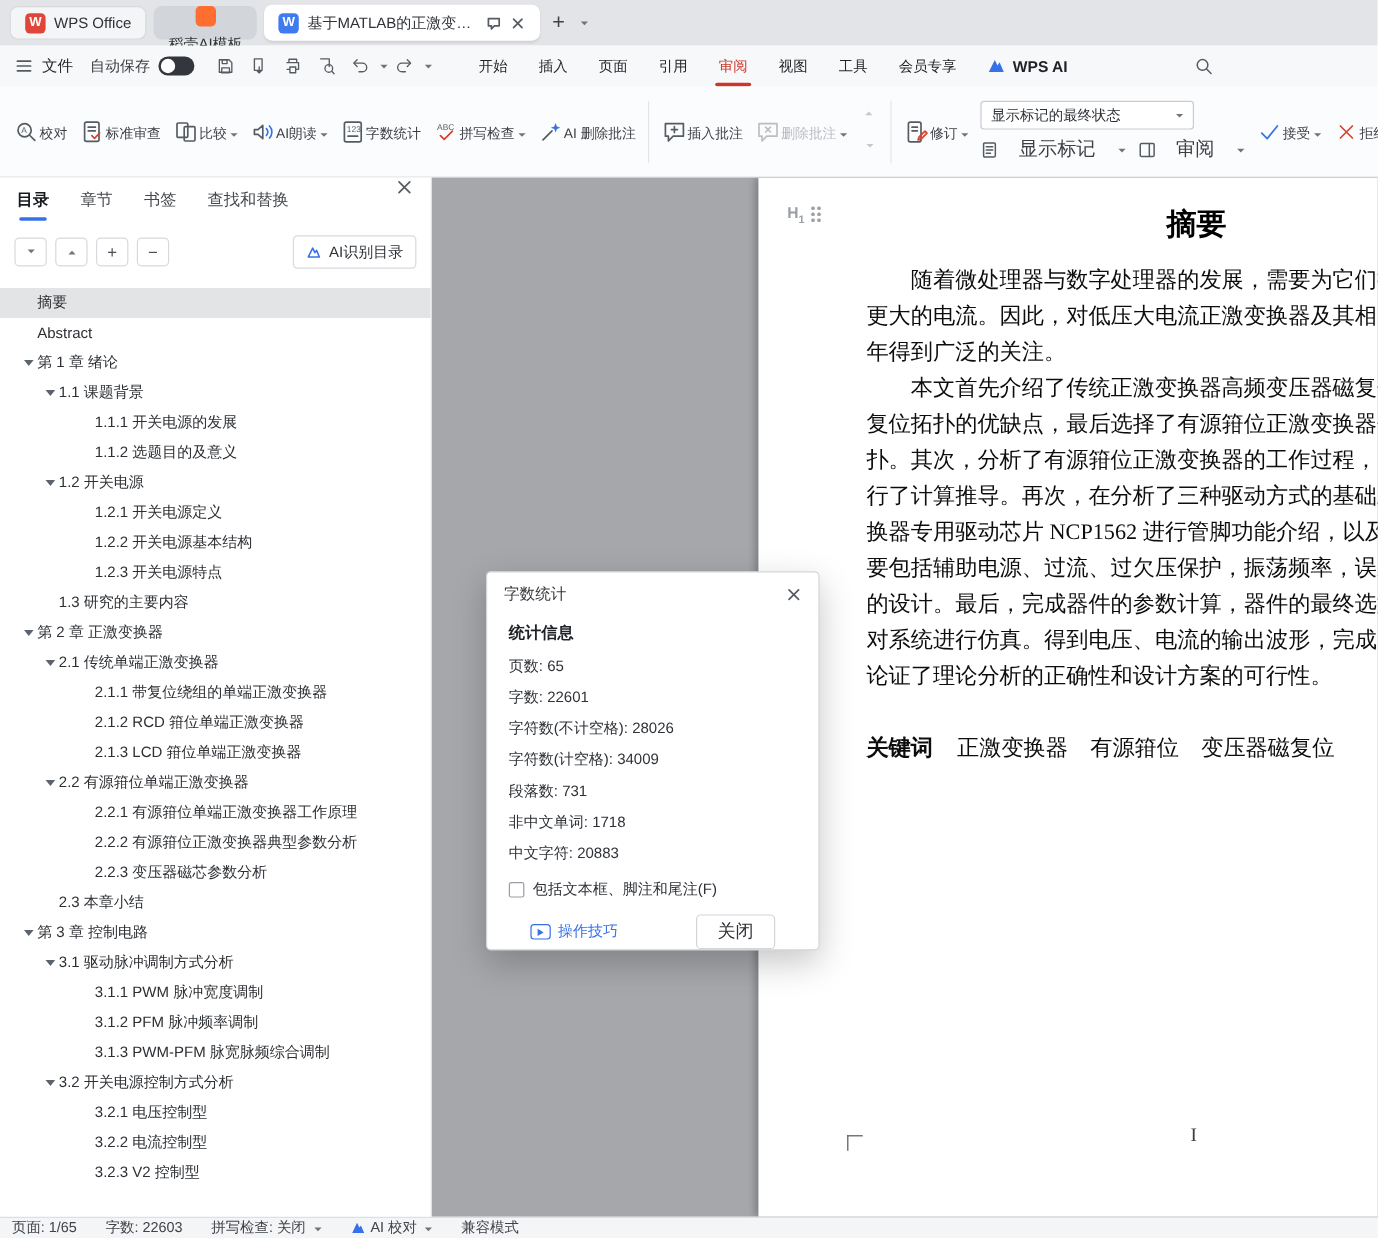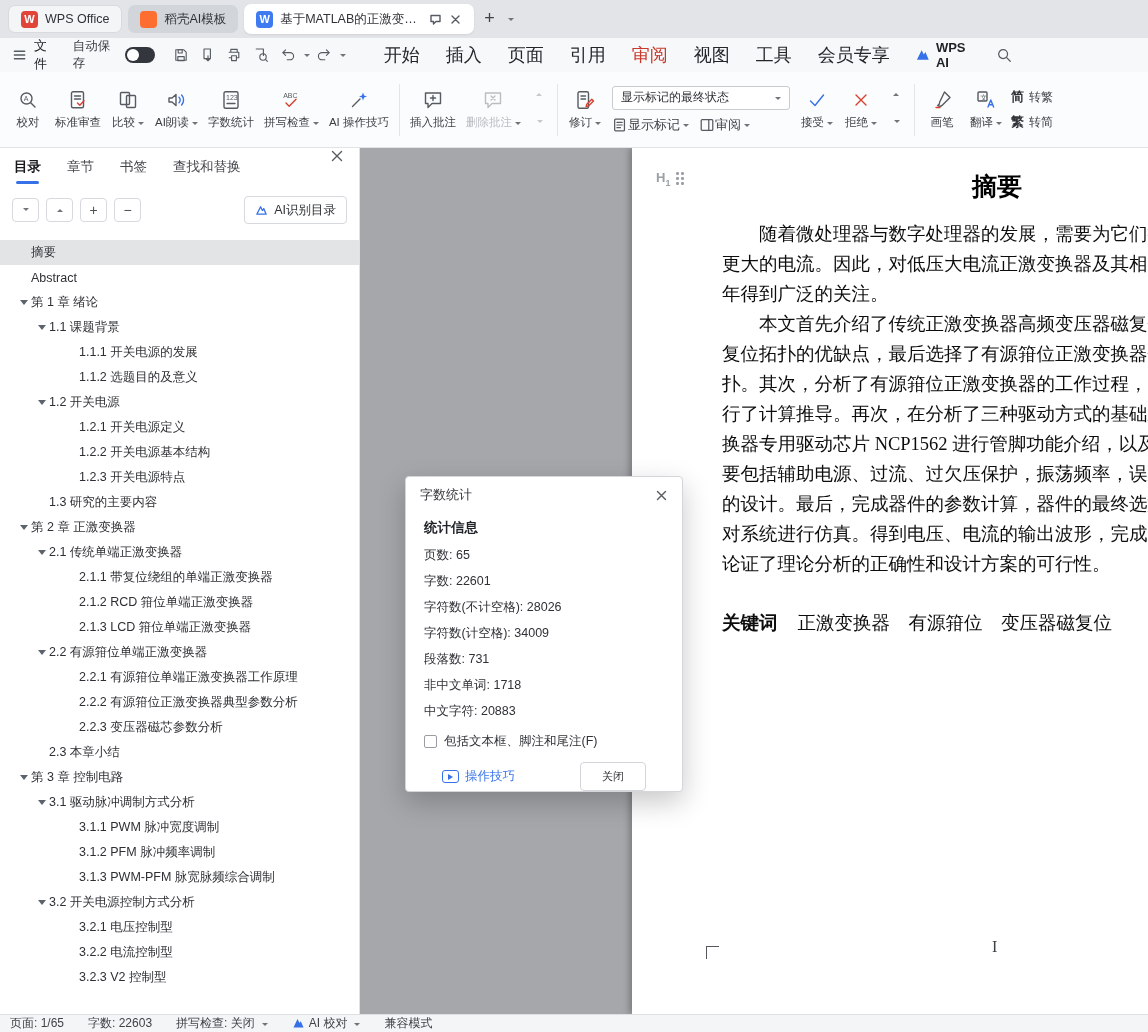--- a/index.html
+++ b/index.html
@@ -14,61 +14,61 @@
   .fillb{fill:#3671e8;stroke:none;}
   .tx{font-size:7px;fill:#565b61;stroke:none;font-family:"Liberation Sans",sans-serif;}
   .caret{width:0;height:0;border:3.5px solid transparent;border-top-color:#70747a;display:inline-block;margin-left:3px;position:relative;top:2px;}
   .caret-up{width:0;height:0;border:3.5px solid transparent;border-bottom-color:#70747a;display:inline-block;position:relative;top:-2px;}
 
   
   #tabbar{position:absolute;left:0;top:0;width:1148px;height:38px;background:#e2e4e7;
     display:flex;align-items:center;padding-left:8px;gap:6px;}
   .tab{height:28px;border-radius:7px;display:flex;align-items:center;gap:7px;padding:0 12px;font-size:12.5px;color:#2f3237;}
   .tab.home{background:#f4f5f7;border:1px solid #d8dadd;}
-  .tab.docer{background:#d2d5d9;}
+  .tab.docer{background:#d2d5d9;flex-direction:column;}
   .tab.doc{background:#fff;height:30px;width:230px;box-shadow:0 1px 2px rgba(0,0,0,.08);}
   .doc-label{flex:1;white-space:nowrap;overflow:hidden;text-overflow:ellipsis;}
   .logo-sq{width:17px;height:17px;border-radius:4px;color:#fff;font-weight:bold;font-size:11px;
     display:flex;align-items:center;justify-content:center;flex:0 0 auto;}
   .logo-red{background:#e14438;}
   .logo-orange{background:#ff6e31;}
   .logo-blue{background:#3f7bf0;}
   .newtab{font-size:18px;color:#3f4247;padding:0 4px 2px;}
 
   
   #menubar{position:absolute;left:0;top:38px;width:1148px;height:34px;background:#f7f8fa;
     display:flex;align-items:center;padding:0 12px;}
   .mfile{display:flex;align-items:center;gap:7px;font-size:13px;color:#24262a;margin-right:14px;}
   .toggle{width:30px;height:16px;border-radius:8px;background:#33373d;position:relative;margin-left:7px;flex:0 0 auto;}
   .toggle::after{content:"";position:absolute;left:2px;top:2px;width:12px;height:12px;border-radius:50%;background:#fff;}
   .autosave{display:flex;align-items:center;font-size:12.5px;color:#3b3e43;margin-right:12px;}
   .mbtn{width:26px;height:26px;display:flex;align-items:center;justify-content:center;border-radius:4px;margin:0 1px;}
-  .mitem{padding:8px 13px;font-size:18px;color:#24262a;position:relative;white-space:nowrap;}
+  .mitem{padding:8px 13px;font-size:12px;color:#24262a;position:relative;white-space:nowrap;}
   .mitem.active{color:#c8392b;}
   .mitem.active::after{content:"";position:absolute;left:10px;right:10px;bottom:0;height:3px;border-radius:2px;background:#c8392b;}
   .wpsai-item{display:flex;align-items:center;gap:6px;font-size:13px;font-weight:bold;color:#1e2126;padding:8px 12px;}
   .msearch{margin-left:auto;margin-right:120px;}
 
   
   #ribbon{position:absolute;left:0;top:72px;width:1148px;height:76px;background:#fbfcfd;
     border-bottom:1px solid #e2e3e6;display:flex;align-items:center;padding:0 6px;}
-  .rbtn{display:flex;flex-direction:column;align-items:center;justify-content:center;
+  .rbtn{display:flex;flex-direction:row;align-items:center;justify-content:center;
     min-width:44px;height:64px;padding:0 5px;border-radius:4px;flex:0 0 auto;}
   .rlabel{font-size:11.5px;color:#3c3f44;margin-top:4px;display:flex;align-items:center;white-space:nowrap;}
   .rbtn.disabled .rlabel{color:#b9bcc1;}
   .rbtn.disabled svg{opacity:.38;}
   .rsep{width:1px;height:52px;background:#e4e5e8;margin:0 5px;flex:0 0 auto;}
   .mini-col{display:flex;flex-direction:column;gap:5px;margin:0 2px;flex:0 0 auto;}
   .mini{width:22px;height:24px;border-radius:3px;display:flex;align-items:center;justify-content:center;}
   .mini.disabled{opacity:.38;}
   .mk-col{display:flex;flex-direction:column;gap:6px;margin:0 5px;flex:0 0 auto;}
   .mk-select{width:178px;height:24px;border:1px solid #c8cbd0;border-radius:3px;background:#fff;
     display:flex;align-items:center;justify-content:space-between;padding:0 8px;font-size:12px;color:#2e3136;white-space:nowrap;}
   .mk-row{display:flex;gap:10px;align-items:center;}
-  .mk-btn{display:flex;align-items:center;font-size:13px;color:#3c3f44;gap:0;white-space:nowrap;}
+  .mk-btn{display:flex;align-items:center;font-size:16px;color:#3c3f44;gap:16px;white-space:nowrap;}
   .cv-col{display:flex;flex-direction:column;gap:7px;margin:0 3px;flex:0 0 auto;}
   .cv-row{display:flex;align-items:center;gap:5px;font-size:12px;color:#3c3f44;white-space:nowrap;}
   .cv-ic{font-size:13px;color:#2e3136;font-weight:bold;}
 
   
   #sidebar{position:absolute;left:0;top:148px;width:360px;bottom:18px;background:#fff;
     border-right:1px solid #dfe1e4;overflow:hidden;}
   .sb-tabs{height:40px;display:flex;align-items:flex-start;padding:0 14px;gap:26px;}
   .sb-tab{font-size:13.5px;color:#45484d;position:relative;padding:10px 0;white-space:nowrap;}
   .sb-tab.active{color:#17191d;font-weight:bold;}
@@ -119,21 +119,21 @@
   .dlg-section{font-size:13.5px;font-weight:bold;color:#1f2328;margin-bottom:5px;}
   .stat-row{font-size:12.5px;color:#2e3136;line-height:26px;white-space:nowrap;}
   .dlg-check{display:flex;align-items:center;gap:7px;font-size:12.5px;color:#2e3136;margin-top:9px;}
   .checkbox{width:13px;height:13px;border:1px solid #9a9ea4;border-radius:2px;background:#fff;flex:0 0 auto;}
   .dlg-footer{display:flex;align-items:center;justify-content:space-between;padding:12px 18px 0;}
   .tips-link{display:flex;align-items:center;gap:6px;color:#3671e8;font-size:12.5px;}
   .tips-icon{width:17px;height:13px;border:1px solid #3671e8;border-radius:3px;position:relative;}
   .tips-icon::after{content:"";position:absolute;left:5px;top:2.5px;width:0;height:0;
     border:3px solid transparent;border-left:5px solid #3671e8;}
   .close-btn{min-width:66px;height:29px;border:1px solid #d2d5d9;border-radius:4px;background:#fff;
-    font-size:11px;color:#2e3136;display:flex;align-items:center;justify-content:center;}
+    font-size:15px;color:#2e3136;display:flex;align-items:center;justify-content:center;}
 
   
   #statusbar{position:absolute;left:0;bottom:0;width:1148px;height:18px;background:#f4f5f7;
     border-top:1px solid #dddfe2;display:flex;align-items:center;gap:24px;padding:0 10px;
     font-size:12px;color:#3f4247;overflow:hidden;}
   .sbar-item{display:flex;align-items:center;gap:4px;white-space:nowrap;}
 </style>
 </head>
 <body>
 
@@ -286,21 +286,21 @@
     <span class="rlabel">
         <span>拼写检查</span>
         <span class="caret"></span>
       </span>
   </div>
   <div class="rbtn">
     <svg class="icn" viewBox="0 0 22 22">
         <path class="st" d="M4.5 17.5L12 10"></path>
         <path class="fillb" d="M15 3.5l1.1 2.9 2.9 1.1-2.9 1.1L15 11.5l-1.1-2.9L11 7.5l2.9-1.1z"></path>
       </svg>
-    <span class="rlabel">AI 操作技巧</span>
+    <span class="rlabel">AI 删除批注</span>
   </div>
   <div class="rsep"></div>
 
   <div class="rbtn">
     <svg class="icn" viewBox="0 0 22 22">
         <path class="st" d="M3.5 4h15v10.5H10L6 18.5v-4H3.5z"></path>
         <path class="st" d="M11 6.5v5M8.5 9h5"></path>
       </svg>
     <span class="rlabel">插入批注</span>
   </div>

